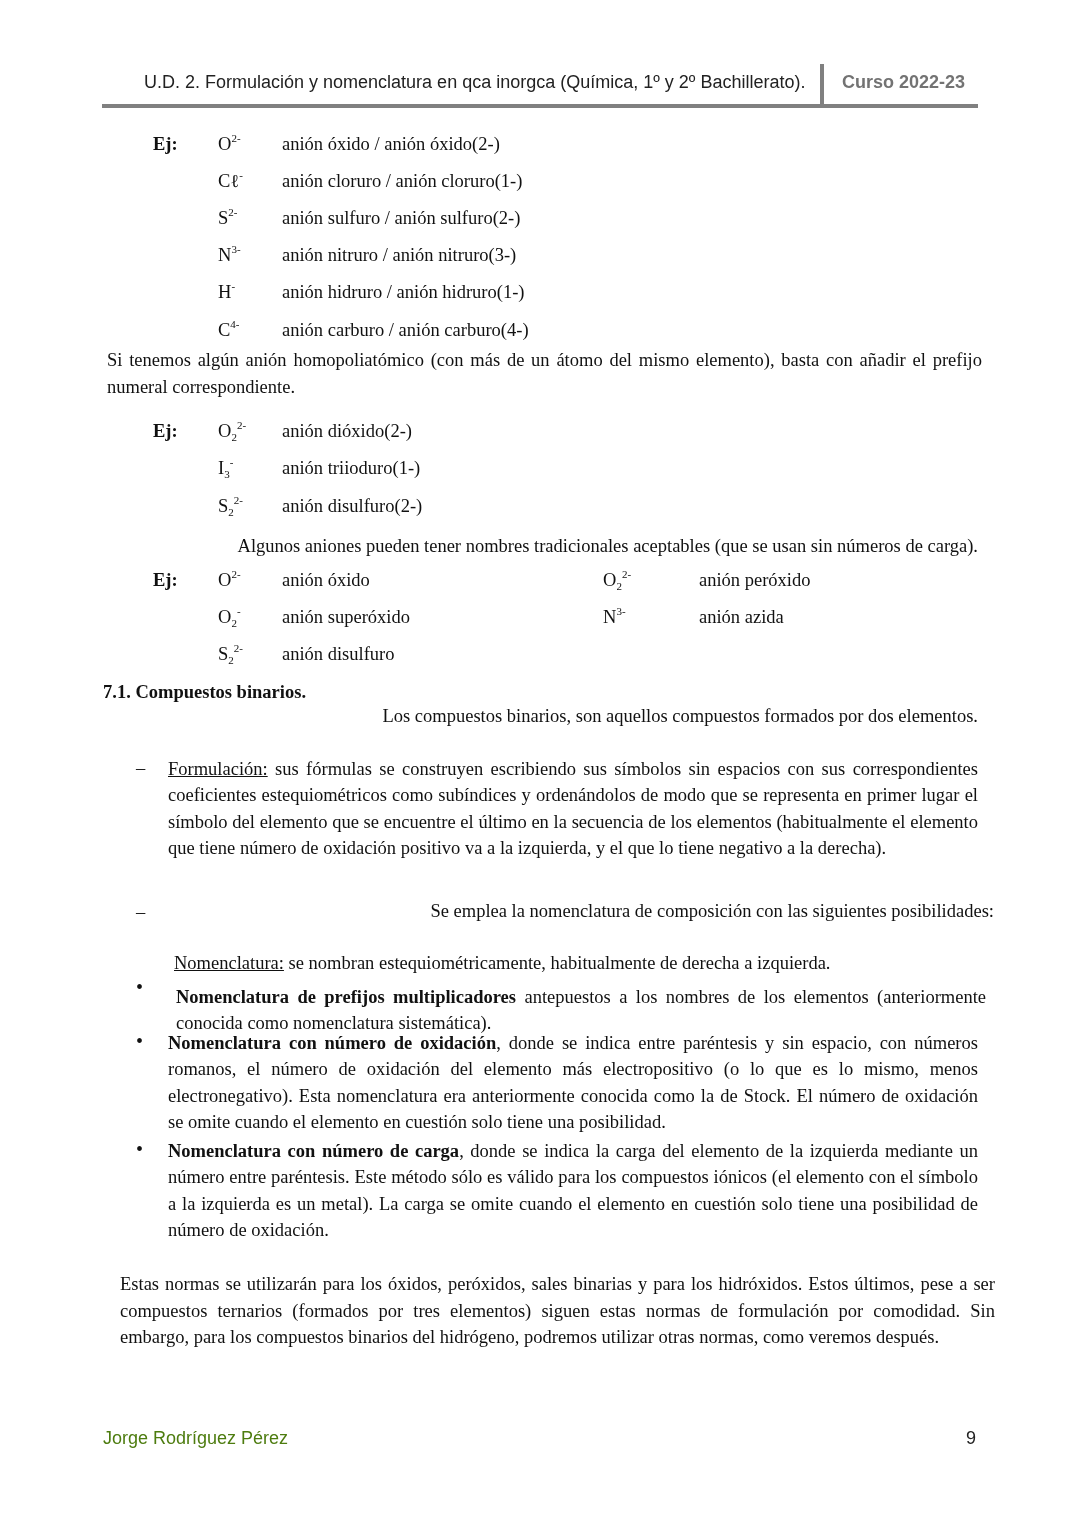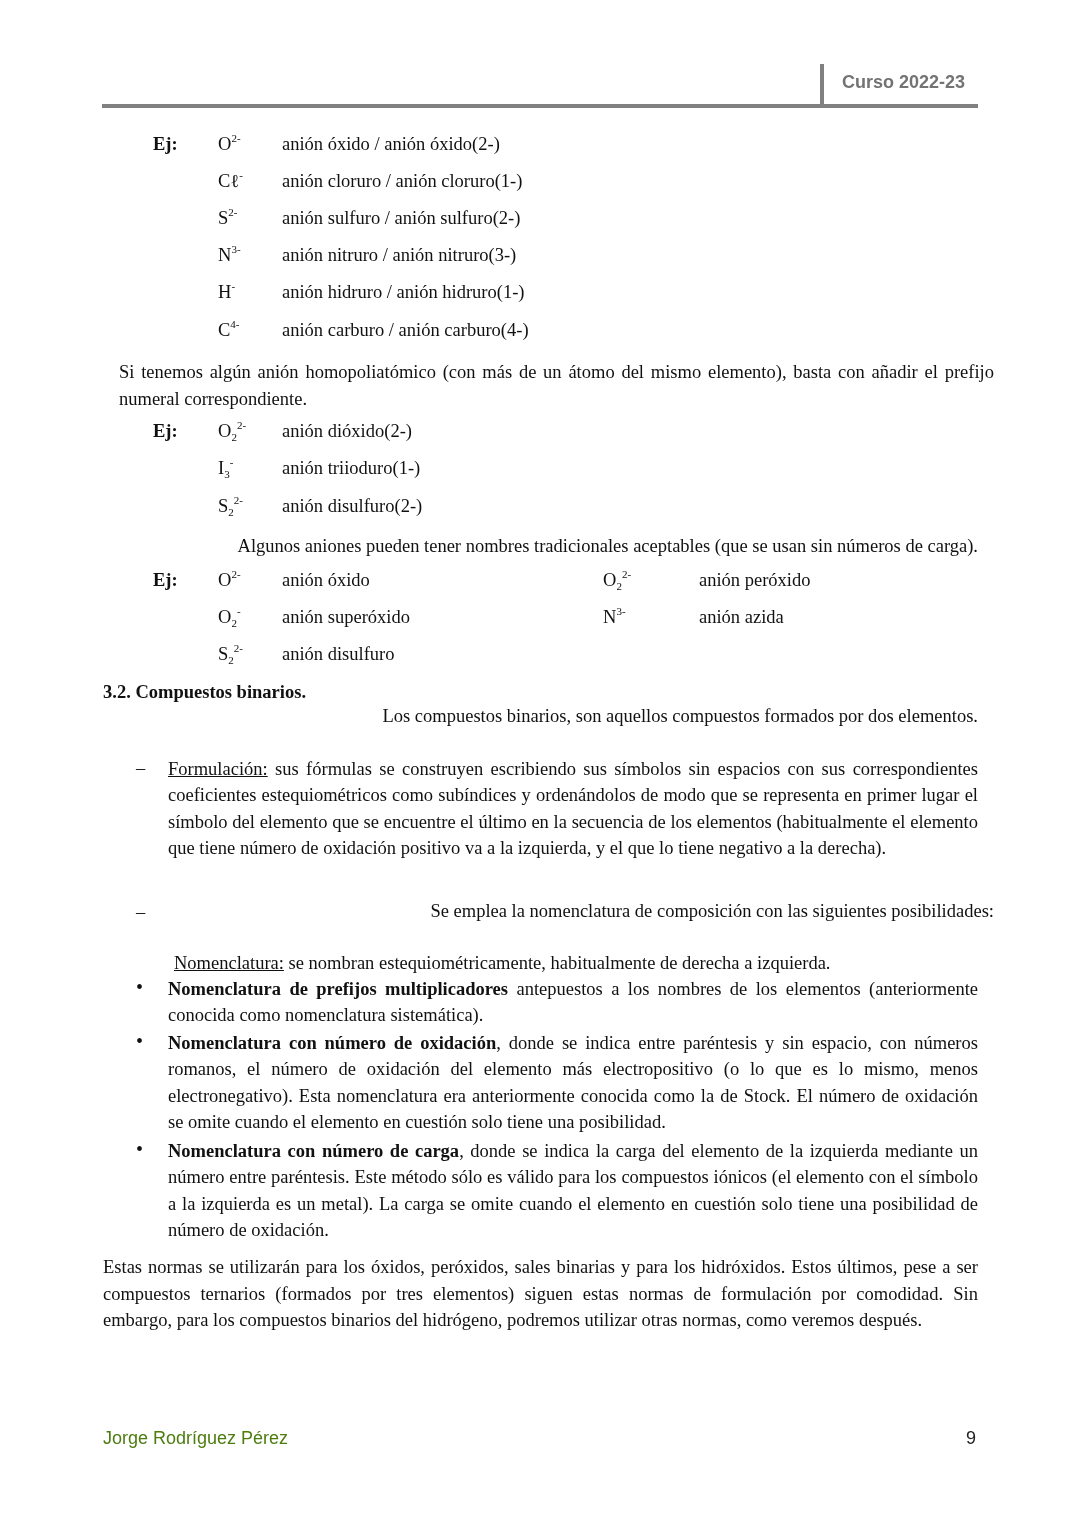--- a/index.html
+++ b/index.html
@@ -28,20 +28,21 @@
   .bullet { position:absolute; left:136px; font-size:20px; }
   u { text-decoration:underline; }
 
   .footer-left { position:absolute; left:103px; top:1428px; font-family:"Liberation Sans", sans-serif; font-size:18px; color:#4d7c0f; }
   .footer-right { position:absolute; left:966px; top:1428px; font-family:"Liberation Sans", sans-serif; font-size:18px; color:#222; }
 </style>
 </head>
 <body>
 
 <div class="header">
+  <span class="header-title">U.D. 2. Formulación y nomenclatura en qca inorgca (Química, 1º y 2º Bachillerato).</span>
   <div class="header-vbar"></div>
   <span class="header-course">Curso 2022-23</span>
   <div class="header-rule"></div>
 </div>
 
 <div class="serif">
   <span class="row ej" style="top:134px">Ej:</span>
   <div class="row" style="top:134px;left:0">
     <span class="sym"><span>O</span><sup>2-</sup></span>
     <span class="name">anión óxido  /  anión óxido(2-)</span>
@@ -61,21 +62,21 @@
   <div class="row" style="top:282px;left:0">
     <span class="sym"><span>H</span><sup>-</sup></span>
     <span class="name">anión hidruro  /  anión hidruro(1-)</span>
   </div>
   <div class="row" style="top:320px;left:0">
     <span class="sym"><span>C</span><sup>4-</sup></span>
     <span class="name">anión carburo  /  anión carburo(4-)</span>
   </div>
 </div>
 
-<p class="para serif" style="top:343px;margin:16px">Si tenemos algún anión homopoliatómico (con más de un átomo del mismo elemento), basta con añadir el prefijo numeral correspondiente.</p>
+<p class="para serif" style="top:343px;margin:4px">Si tenemos algún anión homopoliatómico (con más de un átomo del mismo elemento), basta con añadir el prefijo numeral correspondiente.</p>
 
 <div class="serif">
   <span class="row ej" style="top:421px">Ej:</span>
   <div class="row" style="top:421px;left:0">
     <span class="sym"><span>O</span><sub>2</sub><sup>2-</sup></span>
     <span class="name">anión dióxido(2-)</span>
   </div>
   <div class="row" style="top:458px;left:0">
     <span class="sym"><span>I</span><sub>3</sub><sup>-</sup></span>
     <span class="name">anión triioduro(1-)</span>
@@ -101,36 +102,36 @@
     <span class="name">anión superóxido</span>
     <span class="sym2"><span>N</span><sub></sub><sup>3-</sup></span>
     <span class="name2">anión azida</span>
   </div>
   <div class="row" style="top:644px;left:0">
     <span class="sym"><span>S</span><sub>2</sub><sup>2-</sup></span>
     <span class="name">anión disulfuro</span>
   </div>
 </div>
 
-<div class="heading serif" style="top:682px">3.2.  Compuestos binarios.</div>
+<div class="heading serif" style="top:682px">7.1.  Compuestos binarios.</div>
 <p class="para one serif" style="top:703px;margin:0">Los compuestos binarios, son aquellos compuestos formados por dos elementos.</p>
 
 <span class="dash serif" style="top:758px">–</span>
 <p class="indent serif" style="top:756px;margin:0"><u>Formulación:</u><span> sus fórmulas se construyen escribiendo sus símbolos sin espacios con sus correspondientes coeficientes estequiométricos como subíndices y ordenándolos de modo que se representa en primer lugar el símbolo del elemento que se encuentre el último en la secuencia de los elementos (habitualmente el elemento que tiene número de oxidación positivo va a la izquierda, y el que lo tiene negativo a la derecha).</span></p>
 
 <span class="dash serif" style="top:902px">–</span>
 <p class="indent serif" style="top:944px;margin:6px"><u>Nomenclatura:</u><span> se nombran estequiométricamente, habitualmente de derecha a izquierda.</span></p>
 
 <p class="para one serif" style="top:882px;margin:16px">Se emplea la nomenclatura de composición con las siguientes posibilidades:</p>
 
 <span class="bullet serif" style="top:976px">•</span>
-<p class="indent serif" style="top:976px;margin:0"><b>Nomenclatura de prefijos multiplicadores</b><span> antepuestos a los nombres de los elementos (anteriormente conocida como nomenclatura sistemática).</span></p>
+<p class="indent serif" style="top:976px;margin:8px"><b>Nomenclatura de prefijos multiplicadores</b><span> antepuestos a los nombres de los elementos (anteriormente conocida como nomenclatura sistemática).</span></p>
 
 <span class="bullet serif" style="top:1030px">•</span>
 <p class="indent serif" style="top:1030px;margin:0"><b>Nomenclatura con número de oxidación</b><span>, donde se indica entre paréntesis y sin espacio, con números romanos, el número de oxidación del elemento más electropositivo (o lo que es lo mismo, menos electronegativo). Esta nomenclatura era anteriormente conocida como la de Stock. El número de oxidación se omite cuando el elemento en cuestión solo tiene una posibilidad.</span></p>
 
 <span class="bullet serif" style="top:1138px">•</span>
 <p class="indent serif" style="top:1138px;margin:0"><b>Nomenclatura con número de carga</b><span>, donde se indica la carga del elemento de la izquierda mediante un número entre paréntesis. Este método sólo es válido para los compuestos iónicos (el elemento con el símbolo a la izquierda es un metal). La carga se omite cuando el elemento en cuestión solo tiene una posibilidad de número de oxidación.</span></p>
 
-<p class="para serif" style="top:1254px;margin:0">Estas normas se utilizarán para los óxidos, peróxidos, sales binarias y para los hidróxidos. Estos últimos, pese a ser compuestos ternarios (formados por tres elementos) siguen estas normas de formulación por comodidad. Sin embargo, para los compuestos binarios del hidrógeno, podremos utilizar otras normas, como veremos después.</p>
+<p class="para serif" style="top:1254px;margin:17px">Estas normas se utilizarán para los óxidos, peróxidos, sales binarias y para los hidróxidos. Estos últimos, pese a ser compuestos ternarios (formados por tres elementos) siguen estas normas de formulación por comodidad. Sin embargo, para los compuestos binarios del hidrógeno, podremos utilizar otras normas, como veremos después.</p>
 
 <span class="footer-left">Jorge Rodríguez Pérez</span>
 <span class="footer-right">9</span>
 
 </body></html>

